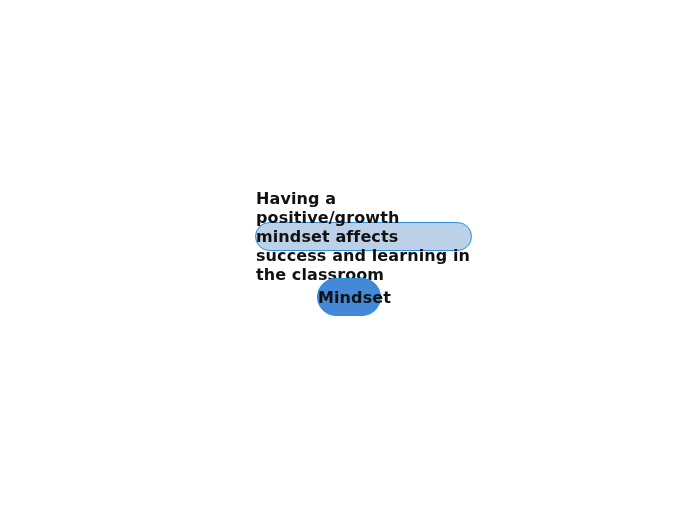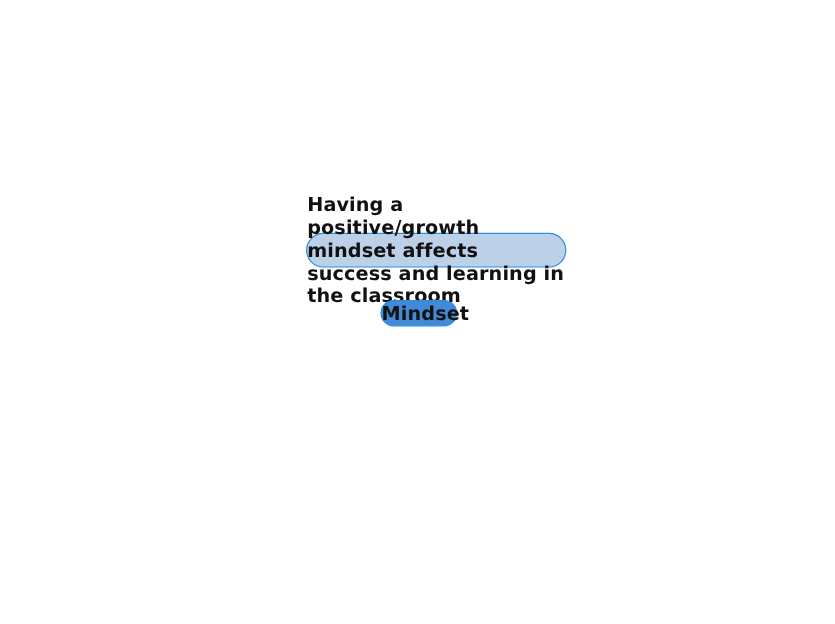--- a/index.html
+++ b/index.html
@@ -1,29 +1,29 @@
 <!DOCTYPE html>
 <html><head>
 <meta charset="utf-8">
 <style>
   html,body{margin:0;padding:0;}
   body{width:696px;height:520px;overflow:hidden;background:#ffffff;
        font-family:"DejaVu Sans",sans-serif;}
   #canvas{position:relative;width:696px;height:520px;}
   svg#edges{position:absolute;left:0;top:0;width:696px;height:520px;}
   .node{position:absolute;box-sizing:border-box;display:flex;align-items:center;
-        border:1.6px solid #2a8fdd;border-radius:999px;}
+        border:1.6px solid #2a8fdd;border-radius:999px;margin-top:28px;}
   .node .label{font-weight:700;color:#111;letter-spacing:0.1px;}
 </style>
 </head>
 <body>
 
 <div id="canvas">
   <svg id="edges" viewBox="0 0 696 520"></svg>
 
   <div class="node" style="left:255px;top:194px;width:217px;height:29px;background:#bcd0e8;">
     <span class="label">Having a positive/growth mindset affects success and learning in the classroom</span>
   </div>
 
-  <div class="node" style="left:317px;top:250px;width:64px;height:22px;background:#4389d8;">
+  <div class="node" style="left:317px;top:250px;width:64px;height:38px;background:#4389d8;">
     <span class="label">Mindset</span>
   </div>
 </div>
 
 </body></html>

